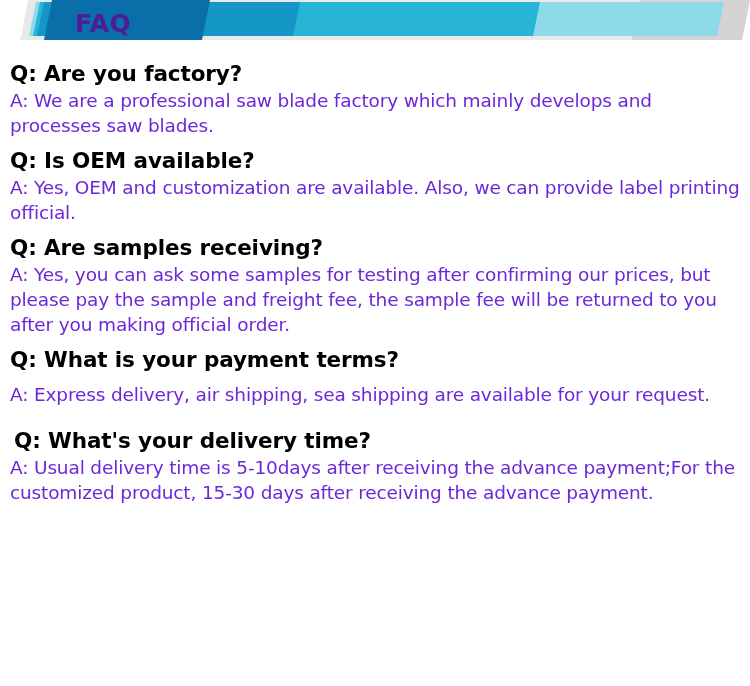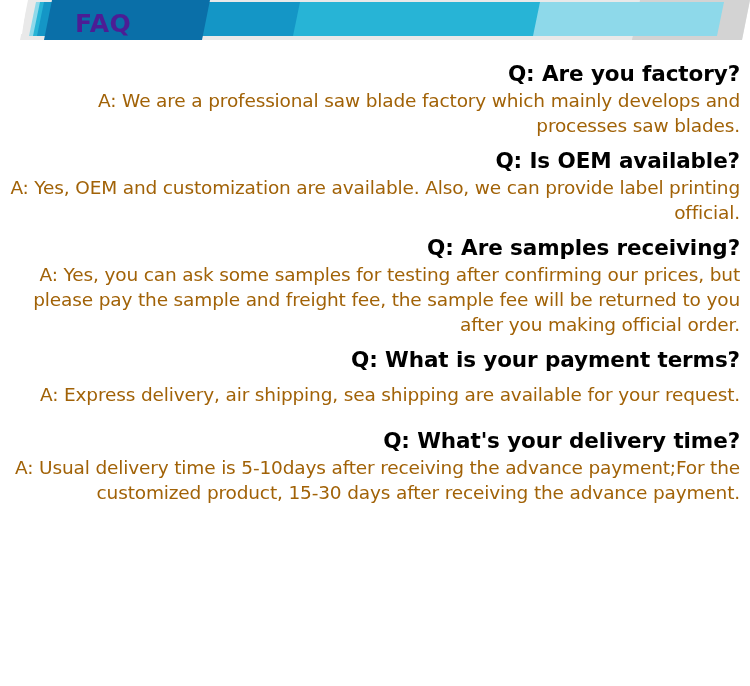--- a/index.html
+++ b/index.html
@@ -43,37 +43,36 @@
     font-weight: bold;
     color: #4c1d95;
     letter-spacing: 0.5px;
     line-height: 30px;
     z-index: 5;
   }
 
   
   .faq-body {
     padding: 8px 10px 0 10px;
-    text-align: right;
   }
   .faq-item {
     margin-bottom: 9px;
   }
   .question {
     font-size: 21.5px;
     font-weight: bold;
     color: #000000;
     line-height: 27px;
     margin: 0 0 1px 0;
     letter-spacing: -0.1px;
   }
   .answer {
     font-size: 18.5px;
     font-weight: normal;
-    color: #a16207;
+    color: #6d28d9;
     line-height: 25px;
     margin: 0;
     letter-spacing: -0.15px;
   }
   .q-indent {
     padding-left: 4px;
     margin-top: 20px;
   }
 </style>
 </head>

